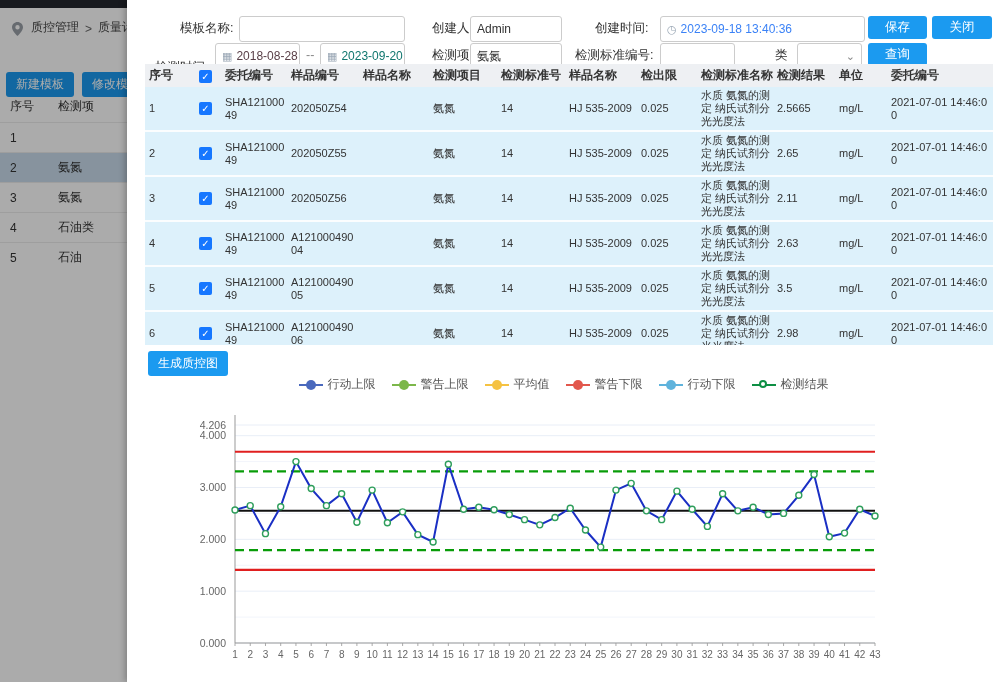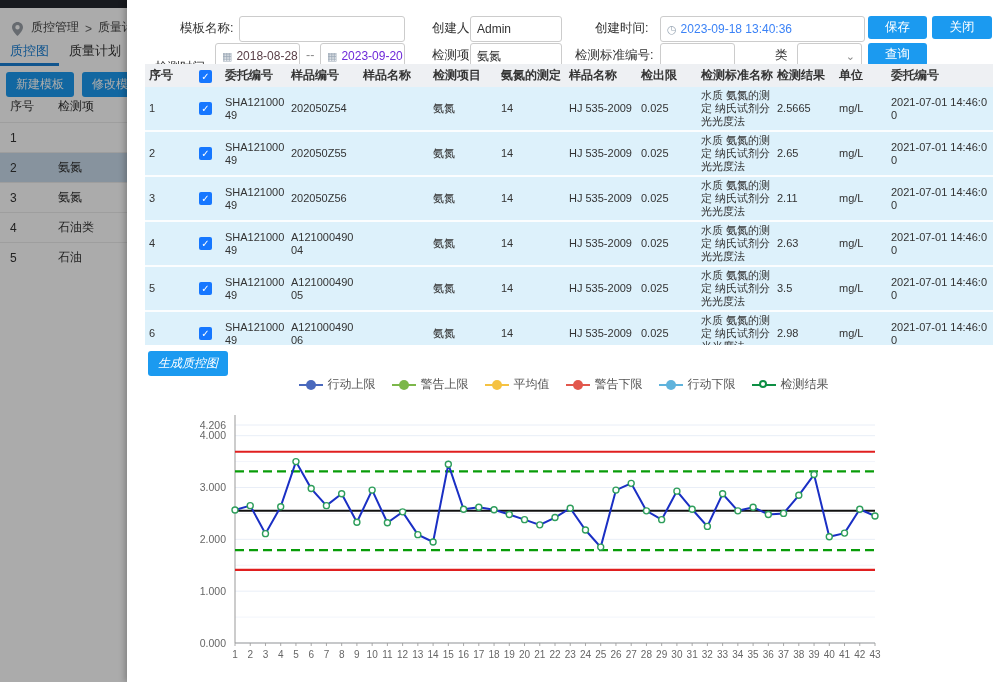--- a/index.html
+++ b/index.html
@@ -34,21 +34,21 @@
   .sel-chev{margin-left:auto;color:#888;font-size:11px;}
 
   
   .tbl-wrap{position:absolute;left:18px;top:64px;width:848px;height:281px;overflow:hidden;}
   table.grid{border-collapse:collapse;table-layout:fixed;width:848px;}
   table.grid th{background:#eef0f3;font-size:12px;font-weight:bold;color:#333;text-align:left;padding:3px 2px 3px 4px;height:20px;white-space:nowrap;overflow:hidden;}
   table.grid td{background:#ddf1fb;font-size:11px;color:#333;padding:2px 2px 2px 4px;height:40px;line-height:13px;border-bottom:2px solid #fbfdfe;vertical-align:middle;word-break:break-all;}
   td.zh{word-break:normal;}
   .cbx{display:inline-block;width:13px;height:13px;background:#1677ff;border-radius:2px;color:#fff;font-size:10px;line-height:13px;text-align:center;vertical-align:middle;}
 
-  .gen-btn{position:absolute;left:21px;top:351px;font-style:italic;}
+  .gen-btn{position:absolute;left:21px;top:351px;}
 
   
   .legend{position:absolute;left:0;top:376px;width:873px;display:flex;justify-content:center;gap:16px;}
   .lg-item{display:flex;align-items:center;gap:5px;font-size:12px;color:#555;}
   .lg-line{position:relative;width:24px;height:10px;}
   .lg-line i{position:absolute;left:0;top:4px;width:24px;height:2px;}
   .lg-line b{position:absolute;left:7px;top:0;width:10px;height:10px;border-radius:50%;}
   .chart-svg{position:absolute;left:0;top:398px;}
 </style>
 </head>
@@ -60,24 +60,20 @@
     <div class="topstrip"></div>
     <div class="crumb">
       <span class="pin">
         <svg width="11" height="14" viewBox="0 0 11 14">
             <path d="M5.5 0C2.5 0 0 2.3 0 5.2 0 9 5.5 14 5.5 14S11 9 11 5.2C11 2.3 8.5 0 5.5 0zm0 7.4a2.2 2.2 0 1 1 0-4.4 2.2 2.2 0 0 1 0 4.4z" fill="#9aa0a8"></path>
           </svg>
       </span>
       <span>质控管理</span>
       <span class="sep">&gt;</span>
       <span>质量计划</span>
-    </div>
-    <div class="tabs">
-      <span class="tab active">质控图</span>
-      <span class="tab">质量计划</span>
     </div>
     <div class="sb-btns">
       <button class="btn-blue">新建模板</button>
       <button class="btn-blue">修改模板</button>
     </div>
     <div class="sb-head">
       <span>序号</span>
       <span>检测项</span>
     </div>
     <div class="sb-body">
@@ -125,21 +121,21 @@
     <button class="btn-abs" style="left:805px;top:16px;width:60px">关闭</button>
 
     <span class="flabel" style="left:28px;top:56px">检测时间:</span>
     <span class="finput" style="left:88px;top:43px;width:85px">
         <span class="icn">▦</span>
         <span style="color:#5a4048">2018-08-28</span>
       </span>
     <span class="flabel" style="left:179px;top:44px;color:#888">--</span>
     <span class="finput" style="left:193px;top:43px;width:85px">
         <span class="icn">▦</span>
-        <span style="color:#6d28d9">2023-09-20</span>
+        <span style="color:#0f766e">2023-09-20</span>
       </span>
 
     <span class="flabel" style="left:305px;top:44px">检测项目:</span>
     <span class="finput" style="left:343px;top:43px;width:92px">
         <span>氨氮</span>
       </span>
 
     <span class="flabel" style="left:448px;top:44px">检测标准编号:</span>
     <span class="finput" style="left:533px;top:43px;width:75px"></span>
 
@@ -168,21 +164,21 @@
             <col style="width: 106px;">
           </colgroup>
         <thead>
             <tr>
               <th>序号</th>
               <th><span class="cbx">✓</span></th>
               <th>委托编号</th>
               <th>样品编号</th>
               <th>样品名称</th>
               <th>检测项目</th>
-              <th>氨氮的测定</th>
+              <th>检测标准号</th>
               <th>样品名称</th>
               <th>检出限</th>
               <th>检测标准名称</th>
               <th>检测结果</th>
               <th>单位</th>
               <th>委托编号</th>
             </tr>
           </thead>
         <tbody>
             <tr>

